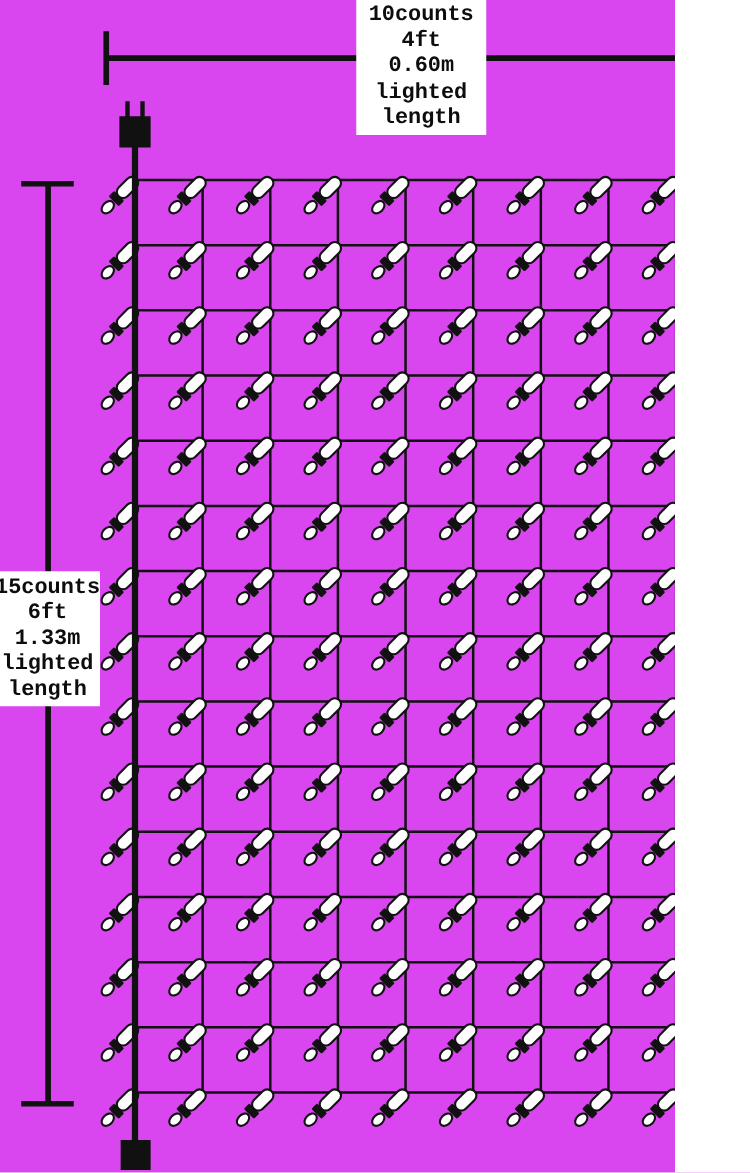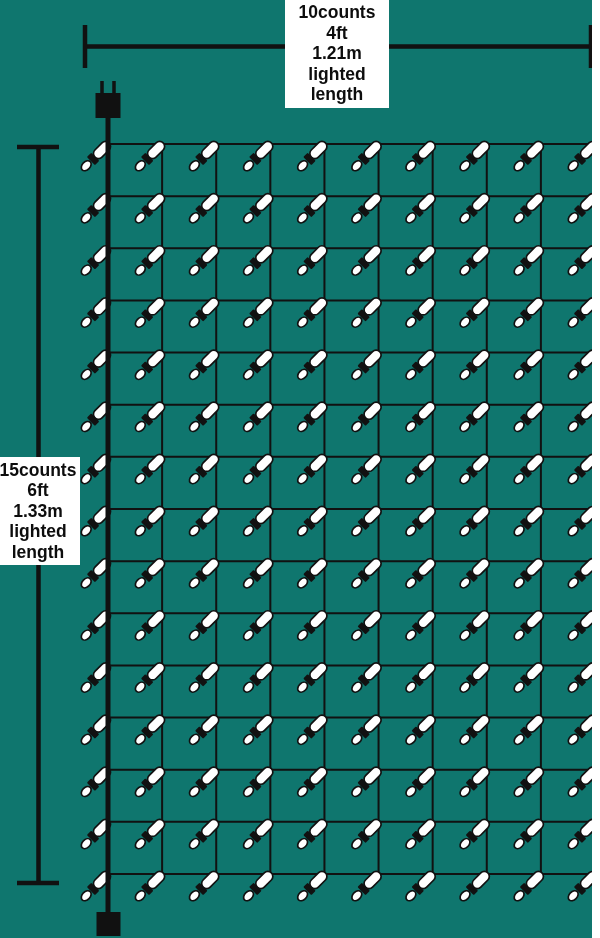--- a/index.html
+++ b/index.html
@@ -1,20 +1,20 @@
 <!DOCTYPE html>
 <html><head>
 <meta charset="utf-8">
 <style>
   html,body{margin:0;padding:0;background:#ffffff;}
   .stage{
     position:relative;
-    width:592px;height:938px;
-    background:#0f766e;
-    font-family:Liberation Sans, sans-serif;
+    width:540px;height:938px;
+    background:#d946ef;
+    font-family:Liberation Mono, monospace;
     overflow:hidden;
   }
   .stage svg{position:absolute;left:0;top:0;}
   .dim-label{
     position:absolute;
     display:flex;flex-direction:column;align-items:center;justify-content:flex-start;
     background:#ffffff;
     color:#0d0d0d;
     font-weight:700;
     font-size:17.5px;
@@ -234,21 +234,21 @@
       <g stroke="#111111" stroke-width="4.5">
         <line x1="38.5" y1="147" x2="38.5" y2="883"></line>
         <line x1="17" y1="147" x2="59" y2="147"></line>
         <line x1="17" y1="883" x2="59" y2="883"></line>
       </g>
     </svg>
 
   <div class="dim-label top">
     <div>10counts</div>
     <div>4ft</div>
-    <div>1.21m</div>
+    <div>0.60m</div>
     <div>lighted</div>
     <div>length</div>
   </div>
 
   <div class="dim-label left">
     <div>15counts</div>
     <div>6ft</div>
     <div>1.33m</div>
     <div>lighted</div>
     <div>length</div>

